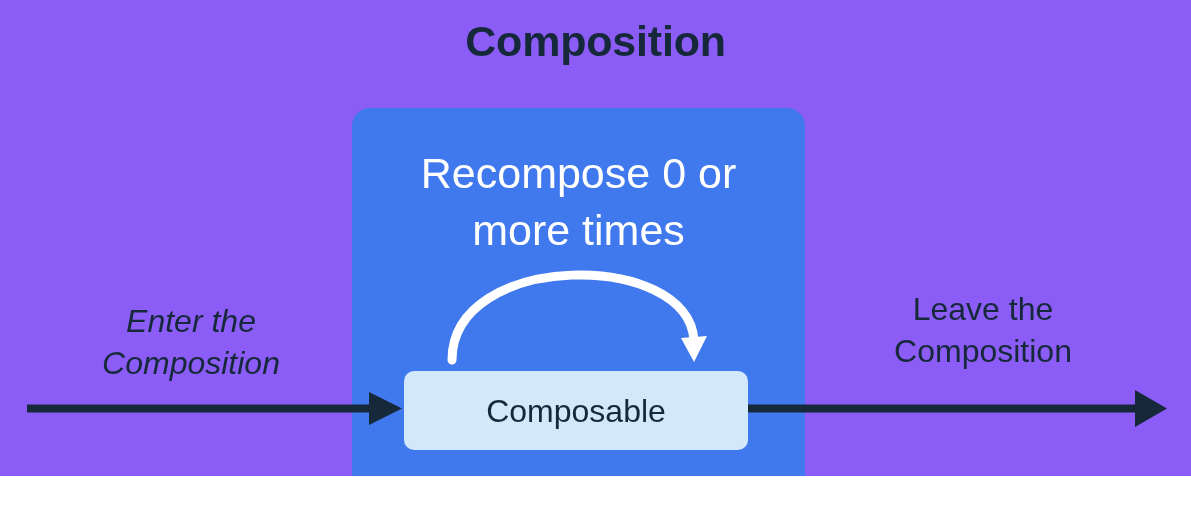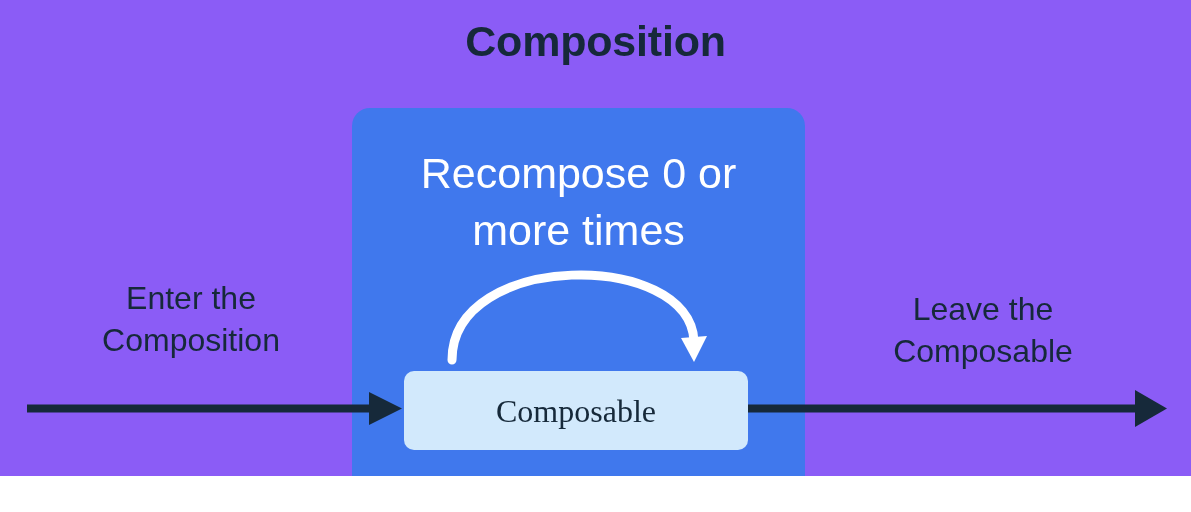--- a/index.html
+++ b/index.html
@@ -63,41 +63,41 @@
     position: absolute;
     left: 404px;
     top: 371px;
     width: 344px;
     height: 79px;
     background: #D2E9FC;
     border-radius: 10px;
     display: flex;
     align-items: center;
     justify-content: center;
-    font-family: Liberation Serif, serif;
   }
   #composable-label {
     font-size: 32px;
     color: #16293a;
     line-height: 1;
   }
 
   
   .flow-caption {
     position: absolute;
     text-align: center;
     color: #16293a;
     font-size: 32px;
     line-height: 1.32;
     white-space: pre-line;
   }
   #enter-caption {
     left: 30px;
-    top: 277px;
+    top: 300px;
     width: 322px;
+    font-style: italic;
   }
   #leave-caption {
     left: 808px;
     top: 288px;
     width: 350px;
   }
 
   
   #arrow-layer {
     position: absolute;
@@ -121,21 +121,21 @@
 more times</div>
 
   <div id="composable-node">
     <span id="composable-label">Composable</span>
   </div>
 
   <div id="enter-caption" class="flow-caption">Enter the
 Composition</div>
 
   <div id="leave-caption" class="flow-caption">Leave the
-Composable</div>
+Composition</div>
 
   <svg id="arrow-layer" viewBox="0 0 1191 512" width="1191" height="512">
 
     <g>
       <line x1="27" y1="408.5" x2="371" y2="408.5" stroke="#16293a" stroke-width="8"></line>
       <polygon points="369,392 402,408.5 369,425" fill="#16293a"></polygon>
     </g>
 
     <g>
       <line x1="748" y1="408.5" x2="1137" y2="408.5" stroke="#16293a" stroke-width="8"></line>

